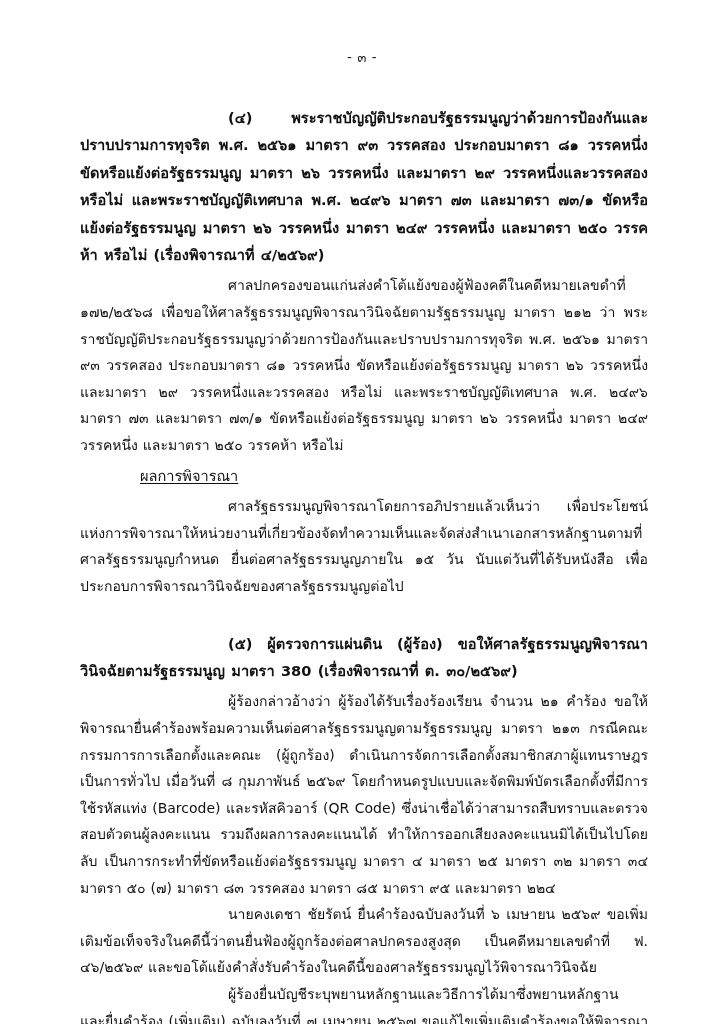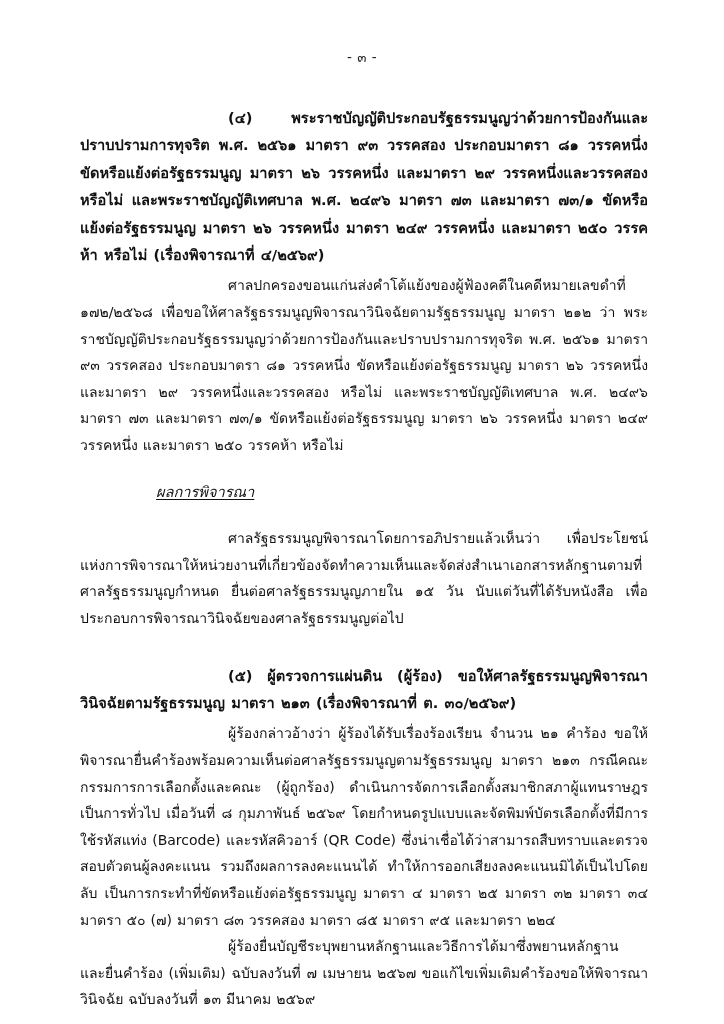--- a/index.html
+++ b/index.html
@@ -57,21 +57,21 @@
   .gap-xl { height: 30px; }
   .subhead {
     font-size: 14.6px;
     line-height: 26.6px;
     color: #111;
     margin-left: 60px;
     display: inline-block;
     text-decoration: underline;
     text-underline-offset: 2px;
   }
-  .subhead-wrap { margin: 16px; padding: 0; font-style: italic; }
+  .subhead-wrap { margin: 0; padding: 0; }
 </style>
 </head>
 <body>
 
 <div id="page">
 
   <div id="page-number">- ๓ -</div>
 
   <div id="content">
 
@@ -86,23 +86,24 @@
     <p class="subhead-wrap">
       <span class="subhead">ผลการพิจารณา</span>
     </p>
 
     <div class="gap-sm"></div>
 
     <p class="para ind-lg">ศาลรัฐธรรมนูญพิจารณาโดยการอภิปรายแล้วเห็นว่า เพื่อประโยชน์แห่งการพิจารณาให้หน่วยงานที่เกี่ยวข้องจัดทำความเห็นและจัดส่งสำเนาเอกสารหลักฐานตามที่ศาลรัฐธรรมนูญกำหนด ยื่นต่อศาลรัฐธรรมนูญภายใน ๑๕ วัน นับแต่วันที่ได้รับหนังสือ เพื่อประกอบการพิจารณาวินิจฉัยของศาลรัฐธรรมนูญต่อไป</p>
 
     <div class="gap-xl"></div>
 
-    <p class="para bold ind-lg">(๕) ผู้ตรวจการแผ่นดิน (ผู้ร้อง) ขอให้ศาลรัฐธรรมนูญพิจารณาวินิจฉัยตามรัฐธรรมนูญ มาตรา ๒๑๓ (เรื่องพิจารณาที่ ต. ๓๐/๒๕๖๙)</p>
+    <p class="para bold ind-lg">(๕) ผู้ตรวจการแผ่นดิน (ผู้ร้อง) ขอให้ศาลรัฐธรรมนูญพิจารณาวินิจฉัยตามรัฐธรรมนูญ มาตรา 380 (เรื่องพิจารณาที่ ต. ๓๐/๒๕๖๙)</p>
 
     <div class="gap-sm"></div>
 
     <p class="para ind-lg">ผู้ร้องกล่าวอ้างว่า ผู้ร้องได้รับเรื่องร้องเรียน จำนวน ๒๑ คำร้อง ขอให้พิจารณายื่นคำร้องพร้อมความเห็นต่อศาลรัฐธรรมนูญตามรัฐธรรมนูญ มาตรา ๒๑๓ กรณีคณะกรรมการการเลือกตั้งและคณะ (ผู้ถูกร้อง) ดำเนินการจัดการเลือกตั้งสมาชิกสภาผู้แทนราษฎรเป็นการทั่วไป เมื่อวันที่ ๘ กุมภาพันธ์ ๒๕๖๙ โดยกำหนดรูปแบบและจัดพิมพ์บัตรเลือกตั้งที่มีการใช้รหัสแท่ง (Barcode) และรหัสคิวอาร์ (QR Code) ซึ่งน่าเชื่อได้ว่าสามารถสืบทราบและตรวจสอบตัวตนผู้ลงคะแนน รวมถึงผลการลงคะแนนได้ ทำให้การออกเสียงลงคะแนนมิได้เป็นไปโดยลับ เป็นการกระทำที่ขัดหรือแย้งต่อรัฐธรรมนูญ มาตรา ๔ มาตรา ๒๕ มาตรา ๓๒ มาตรา ๓๔ มาตรา ๕๐ (๗) มาตรา ๘๓ วรรคสอง มาตรา ๘๕ มาตรา ๙๕ และมาตรา ๒๒๔</p>
 
+    <p class="para ind-lg">นายคงเดชา ชัยรัตน์ ยื่นคำร้องฉบับลงวันที่ ๖ เมษายน ๒๕๖๙ ขอเพิ่มเติมข้อเท็จจริงในคดีนี้ว่าตนยื่นฟ้องผู้ถูกร้องต่อศาลปกครองสูงสุด เป็นคดีหมายเลขดำที่ ฟ. ๔๖/๒๕๖๙ และขอโต้แย้งคำสั่งรับคำร้องในคดีนี้ของศาลรัฐธรรมนูญไว้พิจารณาวินิจฉัย</p>
 
     <p class="para ind-lg">ผู้ร้องยื่นบัญชีระบุพยานหลักฐานและวิธีการได้มาซึ่งพยานหลักฐาน และยื่นคำร้อง (เพิ่มเติม) ฉบับลงวันที่ ๗ เมษายน ๒๕๖๗ ขอแก้ไขเพิ่มเติมคำร้องขอให้พิจารณาวินิจฉัย ฉบับลงวันที่ ๑๓ มีนาคม ๒๕๖๙</p>
 
   </div>
 </div>
 
 </body></html>

